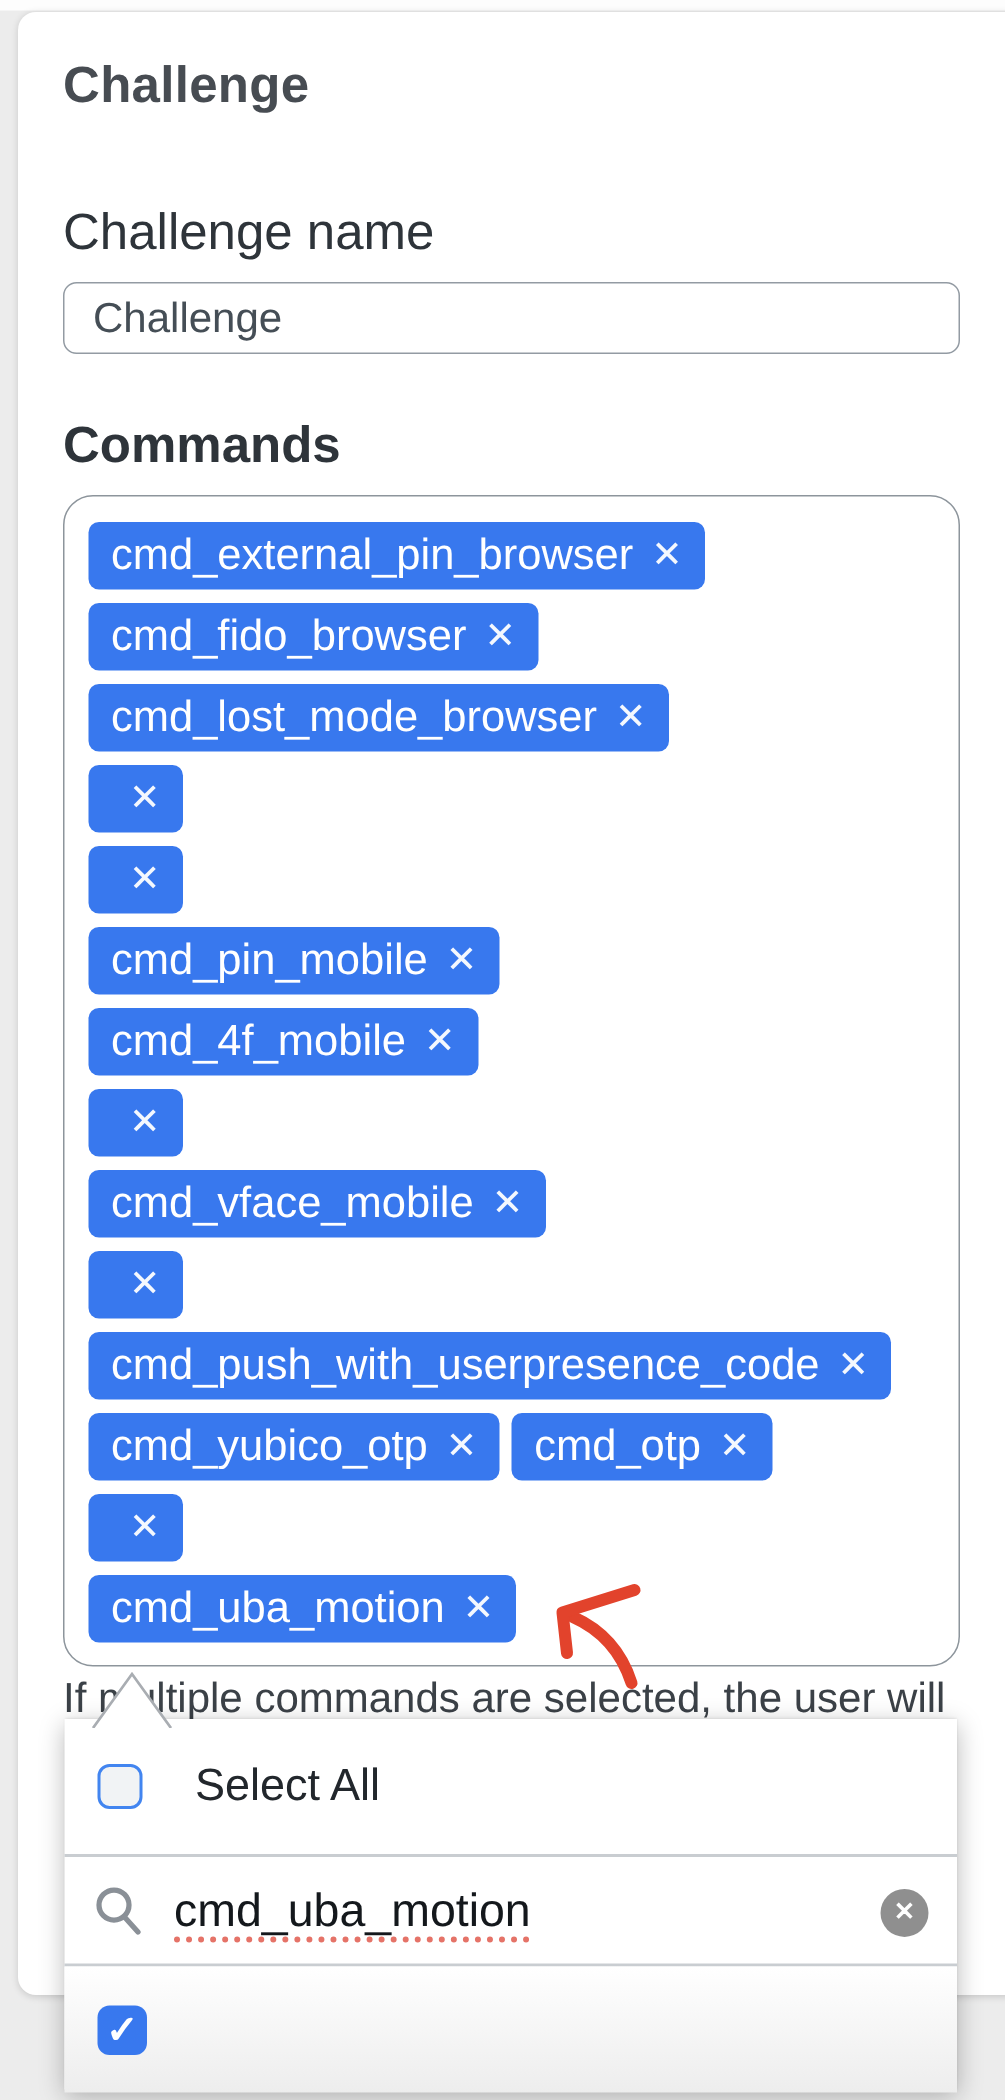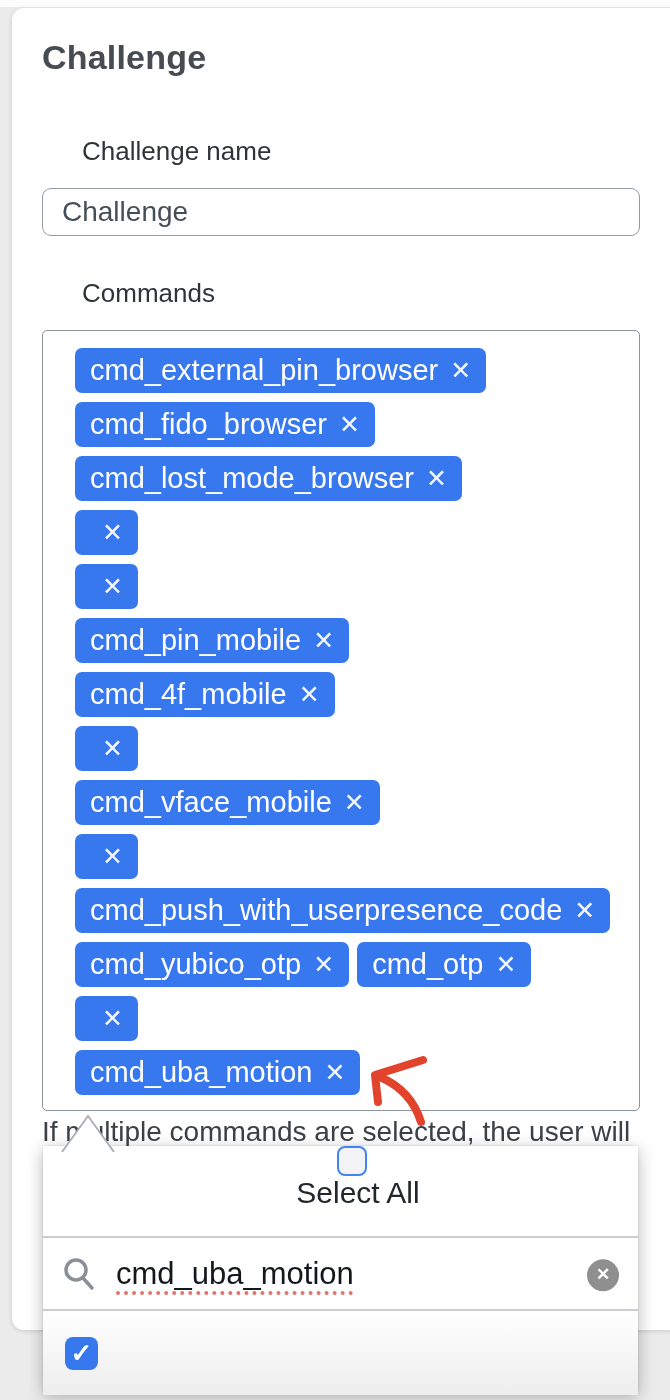--- a/index.html
+++ b/index.html
@@ -16,35 +16,35 @@
   .card {
     position:absolute; left:12px; top:8px; width:670px; height:1322px;
     background:#ffffff; border-radius:12px;
     box-shadow:0 1px 5px rgba(0,0,0,.15);
     z-index:1;
   }
   .page-title {
     position:absolute; left:30px; top:30px;
     font-size:34px; font-weight:700; color:#474c52; letter-spacing:.2px;
   }
-  .field-label { position:absolute; left:30px; font-size:26px; color:#2e343a;margin-left:40px; }
+  .field-label { position:absolute; left:30px; font-size:34px; color:#2e343a; }
   .label-name { top:128px; }
-  .label-commands { top:270px; }
+  .label-commands { top:270px;font-weight:bold; }
 
   .text-input {
     position:absolute; left:30px; top:180px; width:598px; height:48px;
     border:1.5px solid #939ba3; border-radius:9px; background:#fff;
     font-family:"Liberation Sans", sans-serif;
     font-size:28px; color:#454e56; padding:0 0 0 19px; outline:none;
   }
 
   .commands-box {
     position:absolute; left:30px; top:322px; width:598px; height:781px;
-    border:1.5px solid #8d959c; border-radius:5px; background:#fff;
-    padding:17px 32px; overflow:hidden;
+    border:1.5px solid #8d959c; border-radius:20px; background:#fff;
+    padding:17px 16px; overflow:hidden;
   }
   .tag-row { display:flex; gap:8px; margin-bottom:9px; }
   .tag {
     display:inline-flex; align-items:center; height:45px;
     background:#3878ee; color:#ffffff; border-radius:7px;
     padding:0 15px; font-size:29px; white-space:nowrap; cursor:default;
   }
   .tag .remove { margin-left:12px; font-size:25px; line-height:1; opacity:.95; cursor:pointer; }
 
   .helper-text {
@@ -57,21 +57,21 @@
 
   
   .panel {
     position:absolute; left:43px; top:1146px; width:595px; height:247px;
     background:#ffffff; z-index:3;
     box-shadow:0 4px 16px rgba(0,0,0,.28), 0 0 2px rgba(0,0,0,.15);
   }
   .caret-svg { position:absolute; left:55px; top:1110px; width:70px; height:42px; z-index:4; pointer-events:none; }
 
   .panel-row { position:relative; display:flex; align-items:center; }
-  .row-select-all { height:90px;flex-direction:column; }
+  .row-select-all { height:90px; }
   .row-search { height:71px; }
   .row-unselect { height:84px; background:linear-gradient(#ffffff, #ededed); }
   .panel-divider { height:0; border-top:2px solid #c9cdd1; }
 
   .checkbox {
     flex:0 0 auto; margin-left:22px;
     width:30px; height:30px; border-radius:8px;
     border:2.5px solid #4285f0; background:#f1f3f5; cursor:pointer;
   }
   .checkbox.checked {

